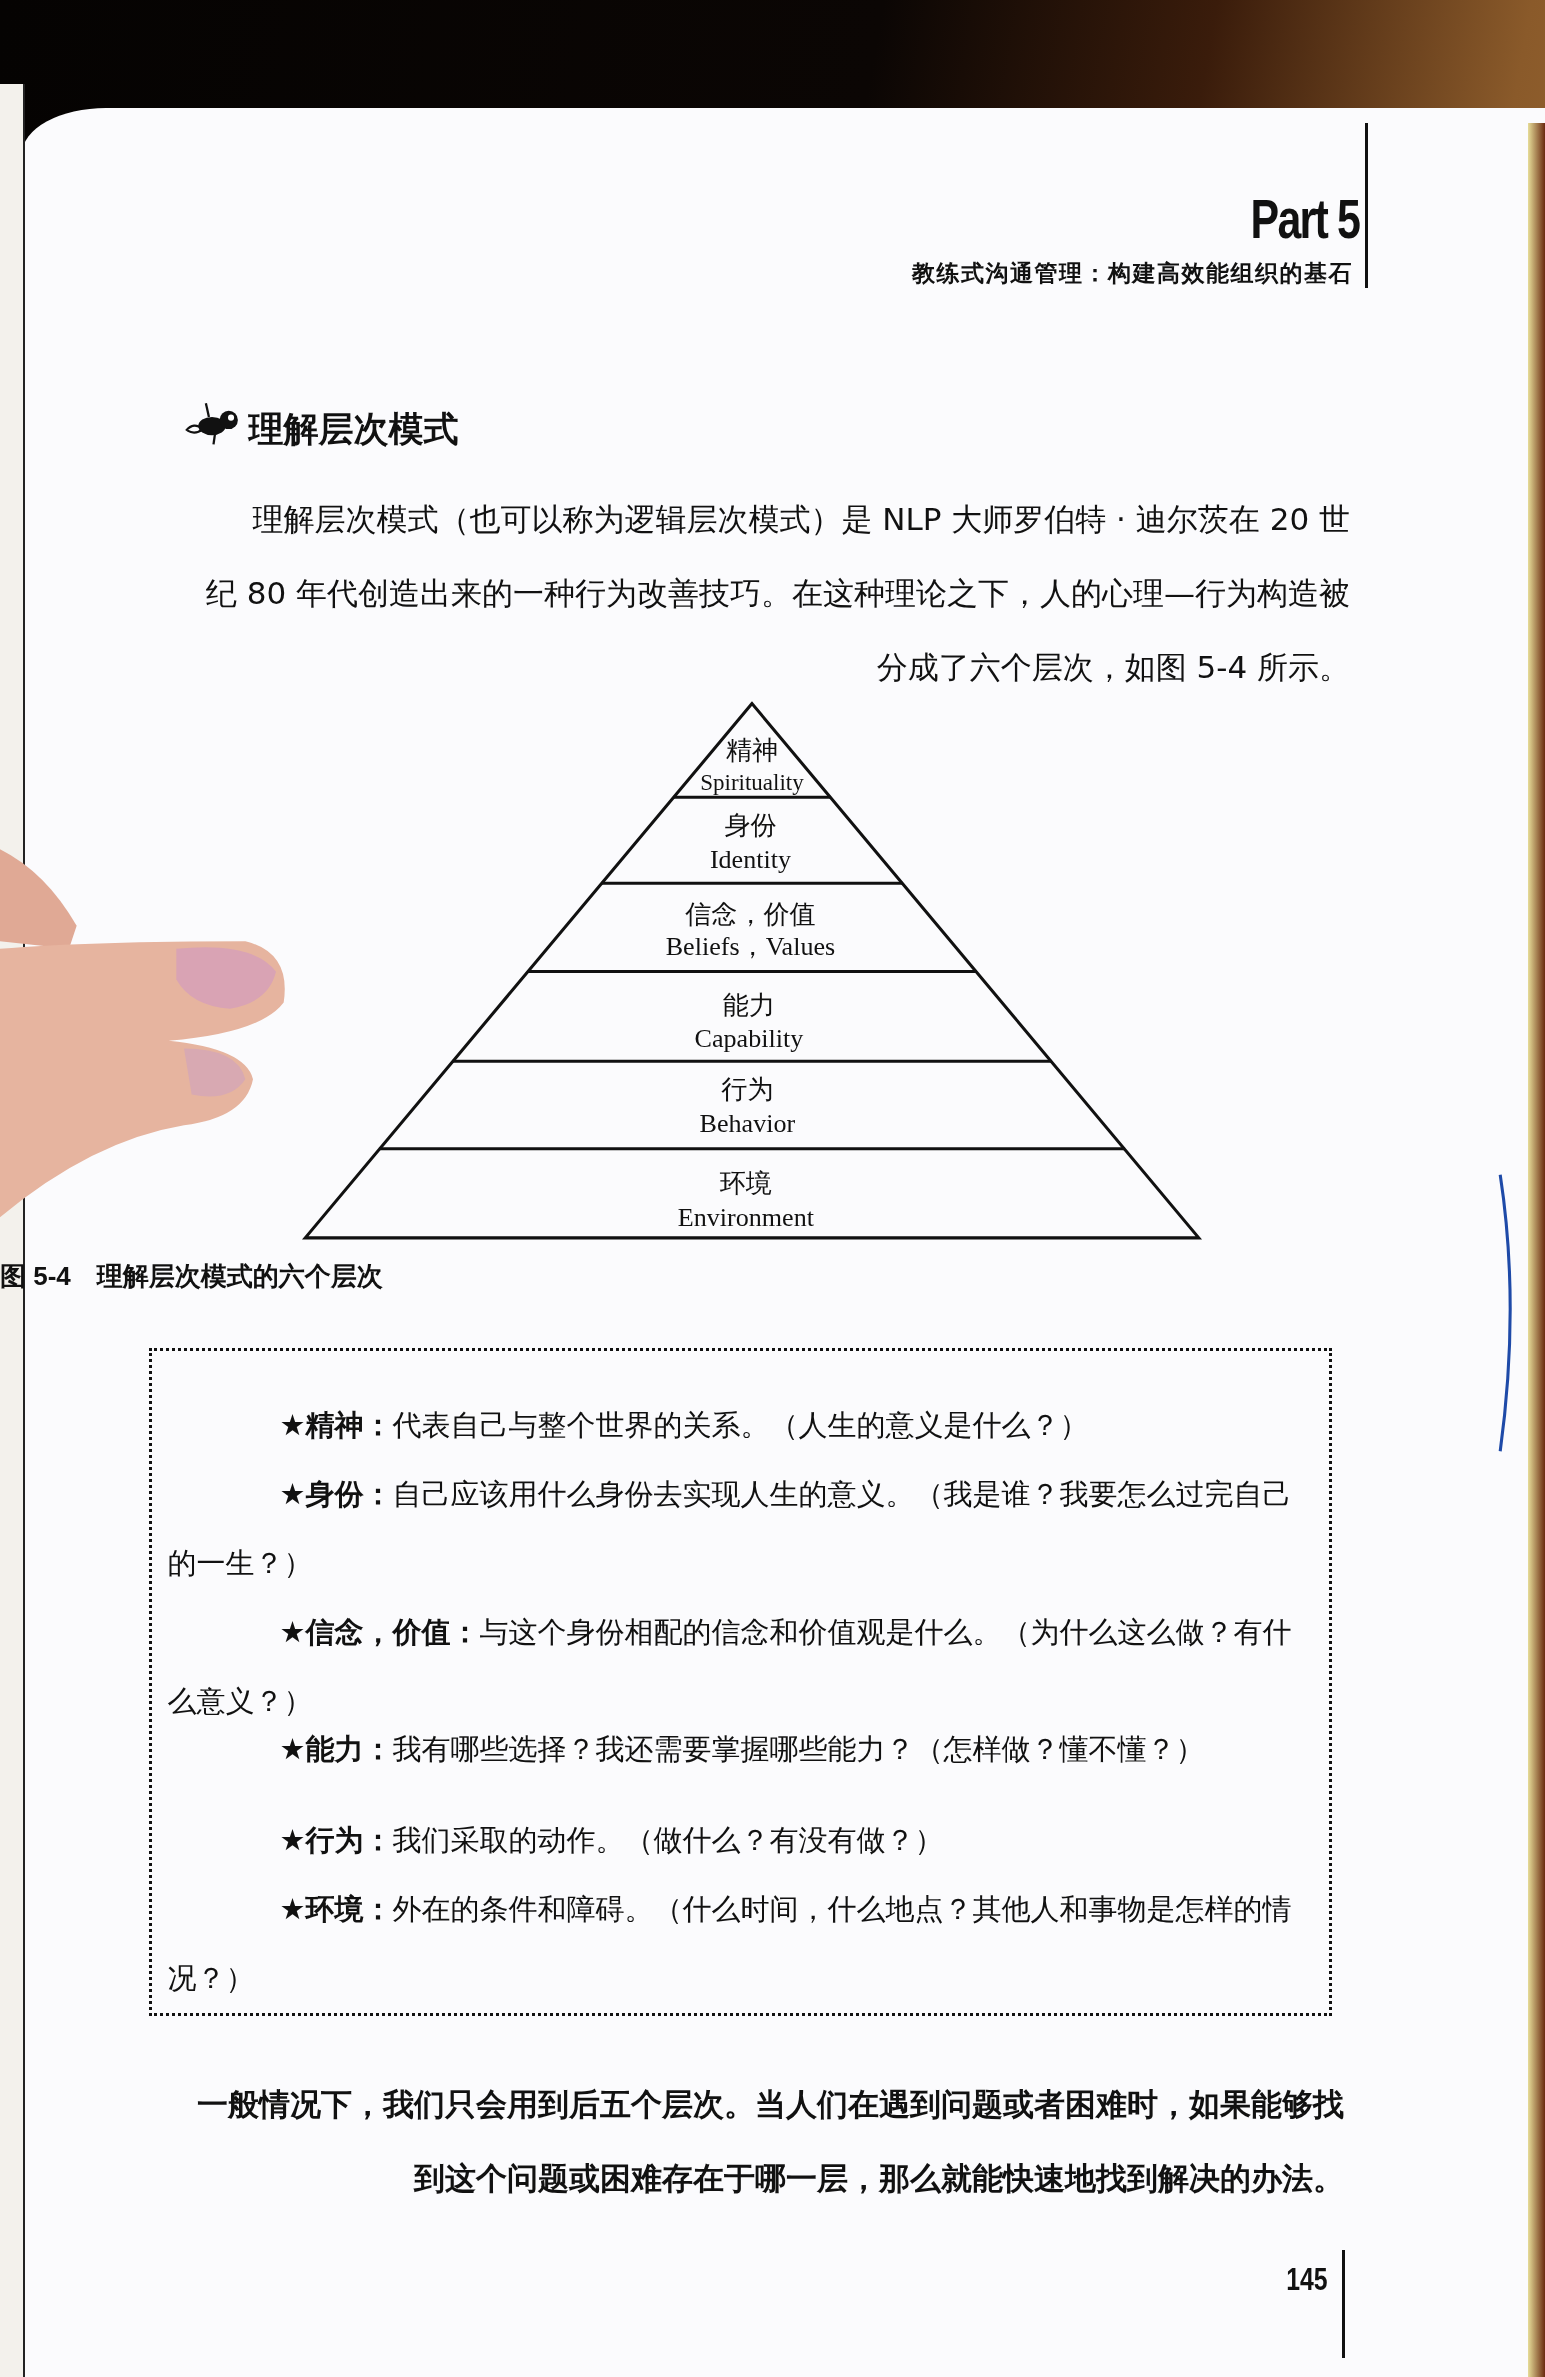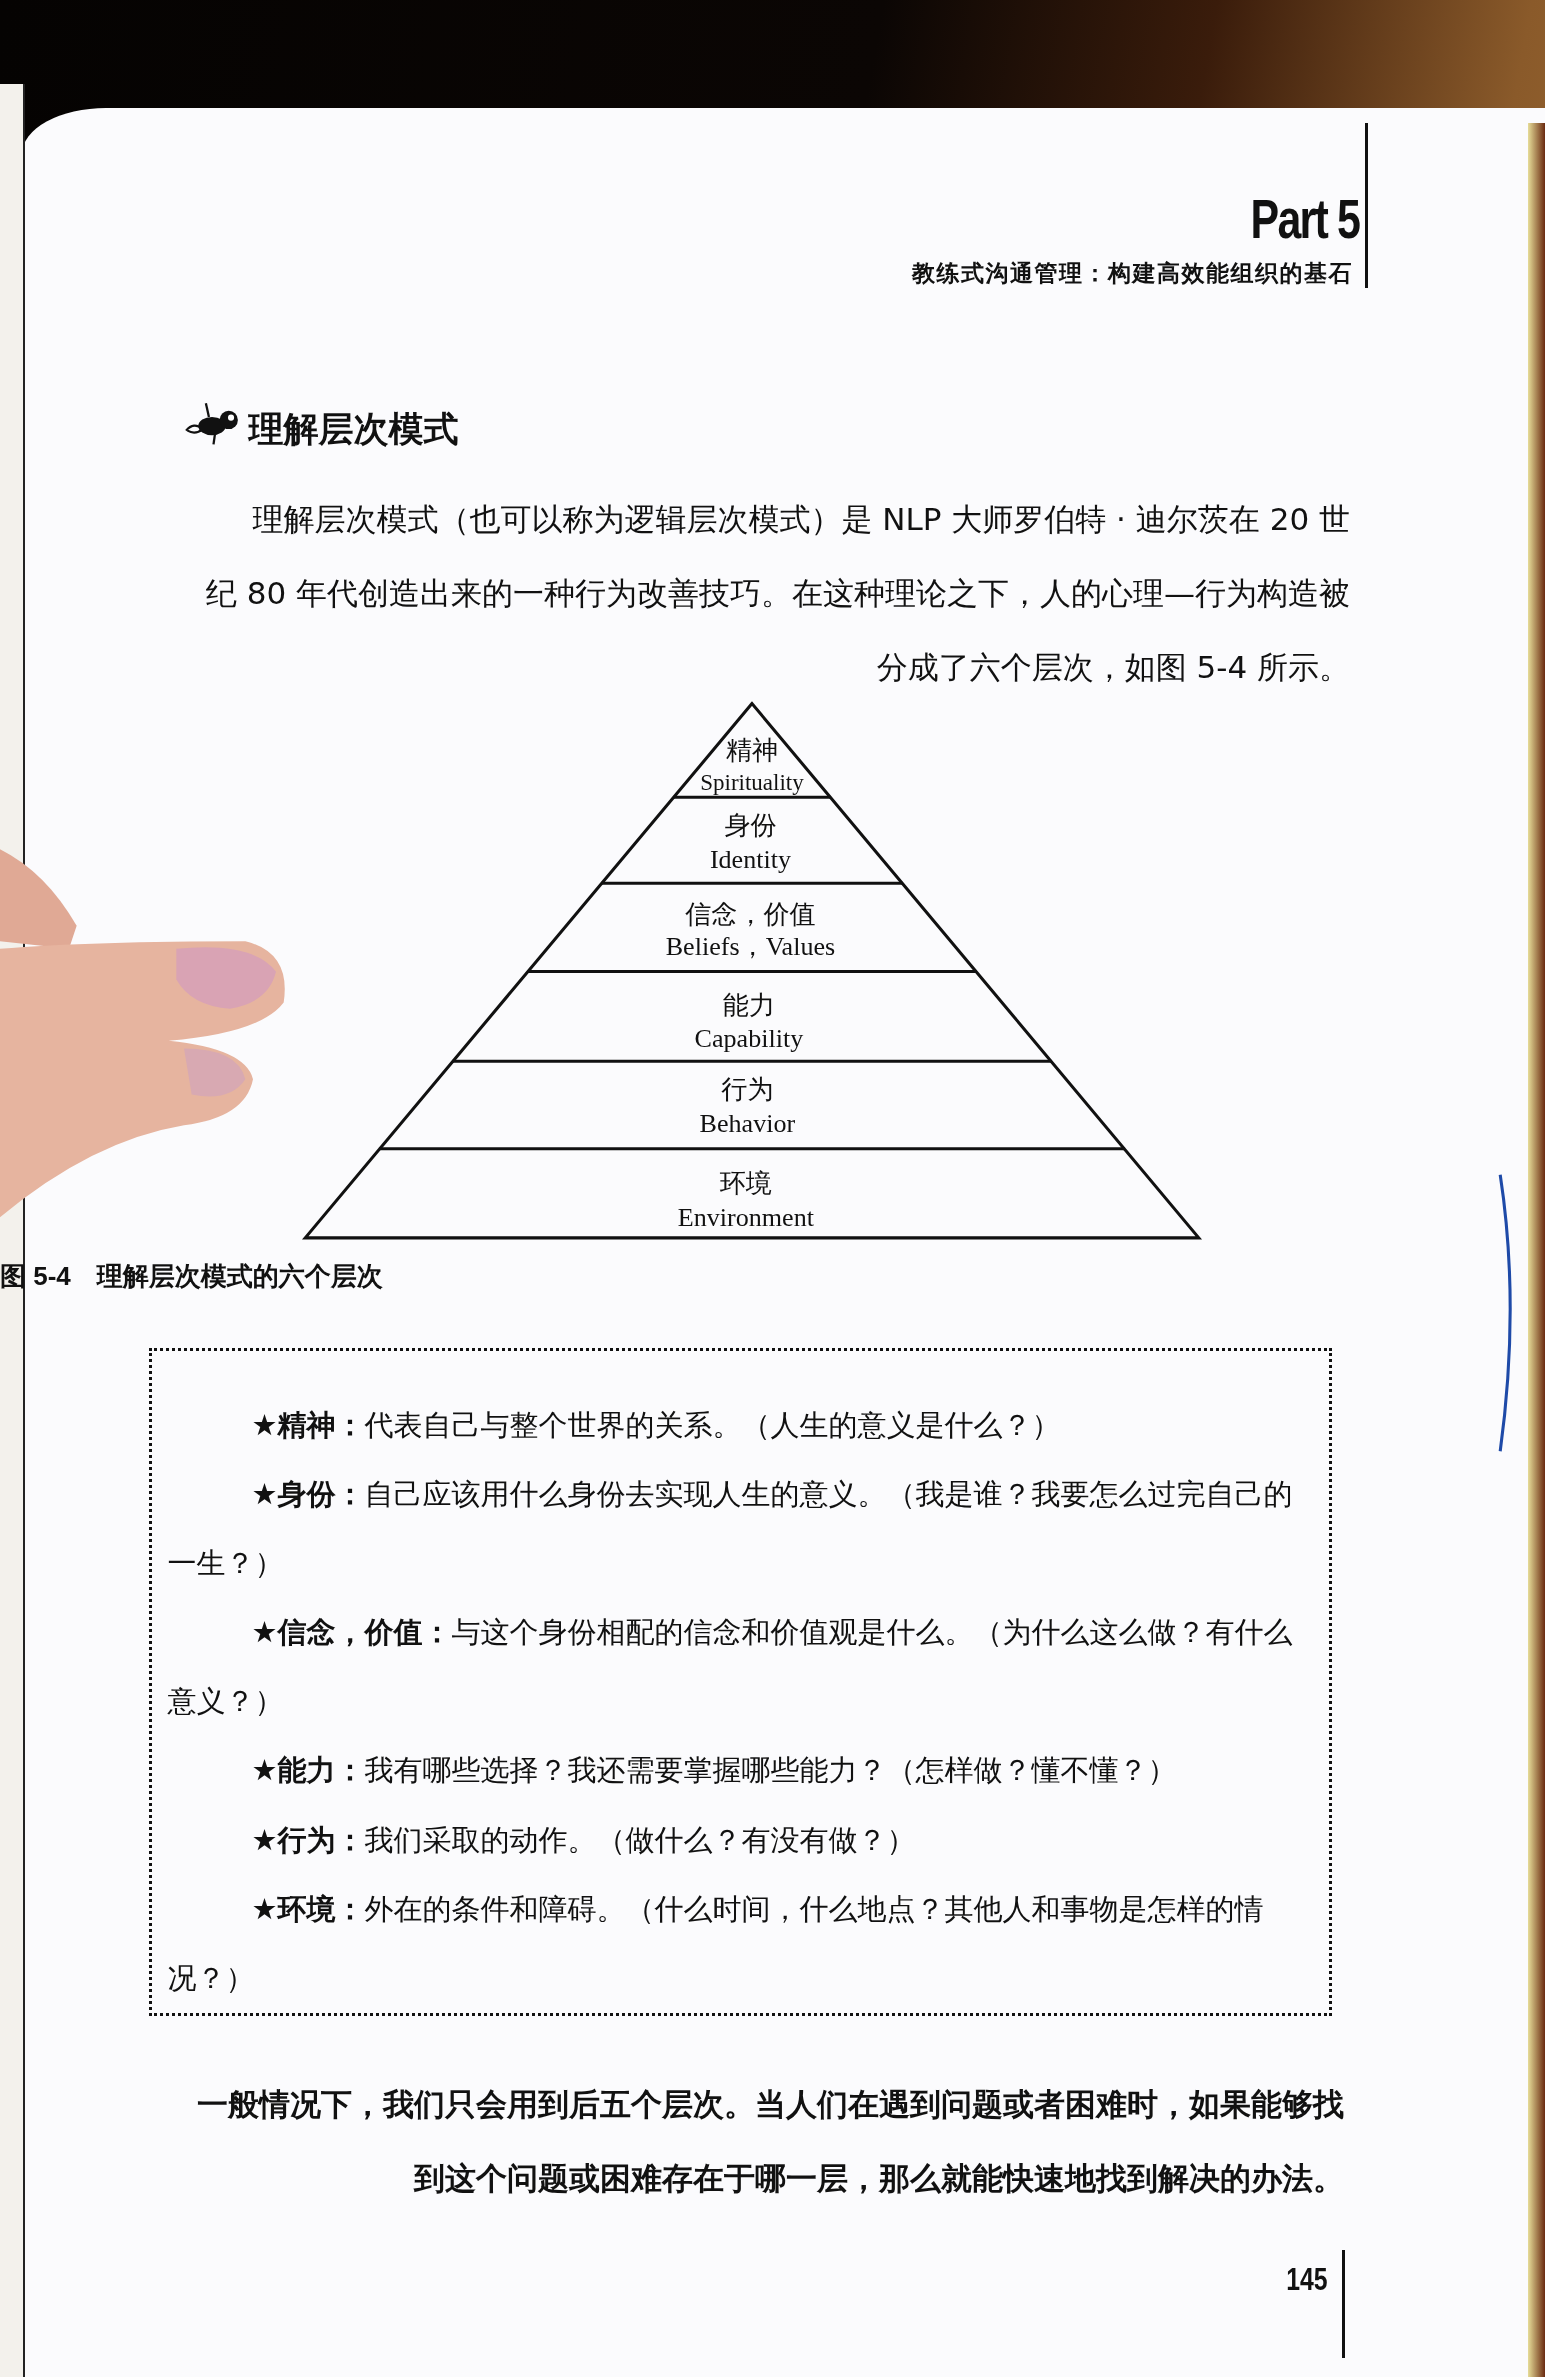--- a/index.html
+++ b/index.html
@@ -21,21 +21,21 @@
   .section .t{font-size:35px;font-weight:bold;margin-top:14px;}
   .para{position:absolute;left:183px;width:1167px;font-size:31px;line-height:74px;text-align:right;}
   .p1{top:482px;text-indent:65px;}
   .pyramid{position:absolute;left:299px;top:699px;width:906px;height:545px;}
   .caption{position:absolute;left:0;width:1520px;top:1259px;
            font-size:26px;font-weight:bold;font-family:"Liberation Sans",sans-serif;}
   .box{position:absolute;left:149px;top:1348px;width:1183px;height:668px;
        border:3.8px dotted #111;box-sizing:border-box;}
   .item{position:absolute;left:0;width:1183px;font-size:29px;font-family:"DejaVu Serif",serif;
         line-height:69px;box-sizing:border-box;padding-left:15.4px;padding-right:23px;}
-  .item .k{font-weight:bold;font-family:"DejaVu Sans",sans-serif;}
+  .item .k{font-weight:bold;font-family:"DejaVu Sans",sans-serif;margin-left:28px;}
   .p2{top:2067px;text-indent:51px;width:1198px;left:146px;font-weight:bold;}
   .pageno{position:absolute;left:1281px;top:2262px;font-family:"Liberation Sans",sans-serif;
           font-weight:bold;font-size:31px;transform:scaleX(.8);}
   .foot-rule{position:absolute;left:1342px;top:2250px;width:3.1px;height:108px;background:#111;}
   .hand{position:absolute;left:0;top:818px;width:299px;height:415px;}
   .pen{position:absolute;left:1497px;top:1167px;width:31px;height:292px;}
 </style>
 </head>
 <body>
 
@@ -89,21 +89,21 @@
 <div class="box">
   <div class="item" style="top:40px;text-indent:84px">
     <span class="k">★精神：</span><span>代表自己与整个世界的关系。（人生的意义是什么？）</span>
   </div>
   <div class="item" style="top:247px;text-indent:84px">
     <span class="k">★信念，价值：</span><span>与这个身份相配的信念和价值观是什么。（为什么这么做？有什么意义？）</span>
   </div>
   <div class="item" style="top:109px;text-indent:84px">
     <span class="k">★身份：</span><span>自己应该用什么身份去实现人生的意义。（我是谁？我要怎么过完自己的一生？）</span>
   </div>
-  <div class="item" style="top:385px;text-indent:84px">
+  <div class="item" style="top:364px;text-indent:84px">
     <span class="k">★能力：</span><span>我有哪些选择？我还需要掌握哪些能力？（怎样做？懂不懂？）</span>
   </div>
   <div class="item" style="top:524px;text-indent:84px">
     <span class="k">★环境：</span><span>外在的条件和障碍。（什么时间，什么地点？其他人和事物是怎样的情况？）</span>
   </div>
   <div class="item" style="top:455px;text-indent:84px">
     <span class="k">★行为：</span><span>我们采取的动作。（做什么？有没有做？）</span>
   </div>
 </div>
 

